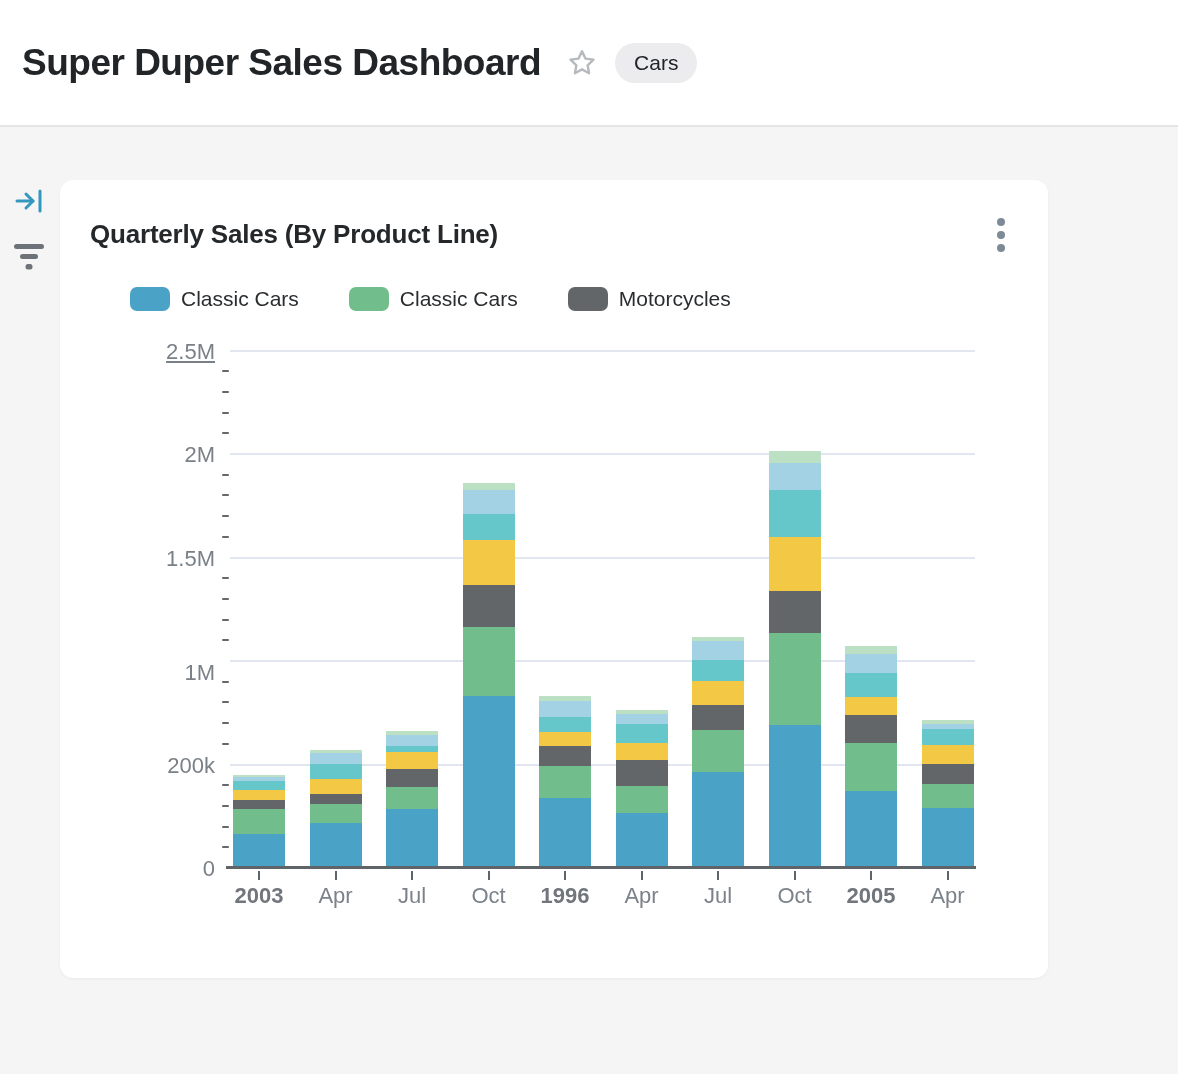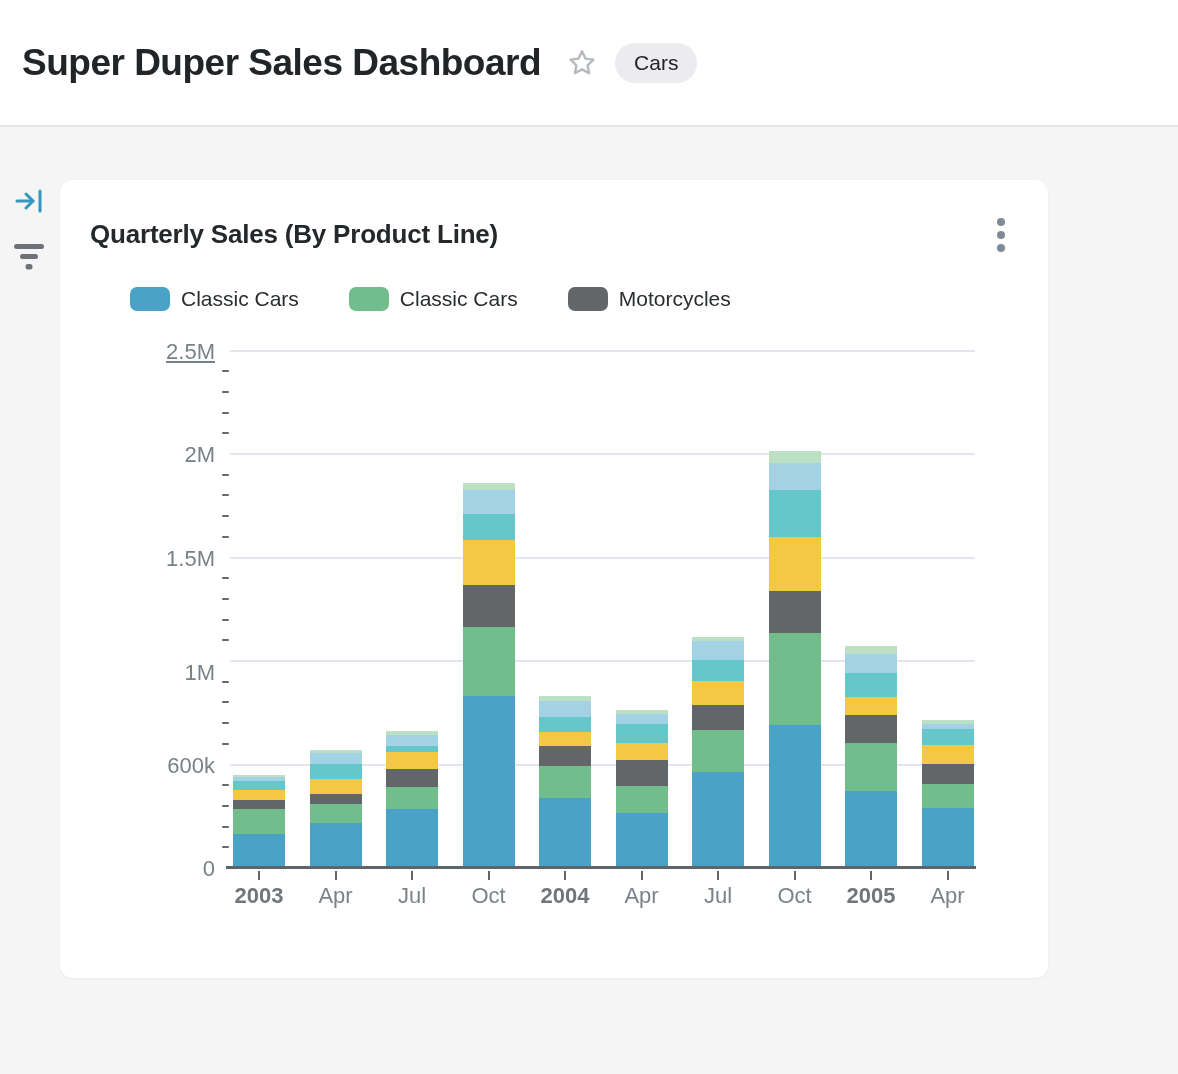--- a/index.html
+++ b/index.html
@@ -142,21 +142,21 @@
       <div class="legend-item">
         <span class="legend-swatch" style="background: rgb(99, 102, 105);"></span>
         <span class="legend-label">Motorcycles</span>
       </div>
     </div>
 
 
   <div class="chart" id="chart">
       <div class="y-label" style="top: 676px;">0</div>
       <div class="gridline" style="top: 583.5px;"></div>
-      <div class="y-label" style="top: 572.5px;">600k</div>
+      <div class="y-label" style="top: 572.5px;">200k</div>
       <div class="gridline" style="top: 480px;"></div>
       <div class="y-label" style="top: 456px; margin-top: 24px;">1M</div>
       <div class="gridline" style="top: 376.5px;"></div>
       <div class="y-label" style="top: 365.5px;">1.5M</div>
       <div class="gridline" style="top: 273px;"></div>
       <div class="y-label" style="top: 262px;">2M</div>
       <div class="gridline" style="top: 169.5px;"></div>
       <div class="y-label" style="top: 158.5px; text-decoration: underline;">2.5M</div>
       <div class="y-minortick" style="top: 666.3px;"></div>
       <div class="y-minortick" style="top: 645.6px;"></div>
@@ -225,21 +225,21 @@
       <div class="bar" style="left: 479px;">
         <div class="bar-seg" style="height: 69.759px; background: rgb(74, 163, 198);"></div>
         <div class="bar-seg" style="height: 32.085px; background: rgb(114, 189, 140);"></div>
         <div class="bar-seg" style="height: 19.872px; background: rgb(99, 102, 105);"></div>
         <div class="bar-seg" style="height: 14.283px; background: rgb(242, 200, 69);"></div>
         <div class="bar-seg" style="height: 14.904px; background: rgb(102, 199, 202);"></div>
         <div class="bar-seg" style="height: 16.56px; background: rgb(162, 210, 228);"></div>
         <div class="bar-seg" style="height: 4.968px; background: rgb(188, 224, 196);"></div>
       </div>
       <div class="x-tick" style="left: 504px;"></div>
-      <div class="x-label year" style="left: 467px;">2004</div>
+      <div class="x-label year" style="left: 467px;">1996</div>
       <div class="bar" style="left: 555.5px;">
         <div class="bar-seg" style="height: 54.855px; background: rgb(74, 163, 198);"></div>
         <div class="bar-seg" style="height: 27.117px; background: rgb(114, 189, 140);"></div>
         <div class="bar-seg" style="height: 25.875px; background: rgb(99, 102, 105);"></div>
         <div class="bar-seg" style="height: 17.181px; background: rgb(242, 200, 69);"></div>
         <div class="bar-seg" style="height: 19.251px; background: rgb(102, 199, 202);"></div>
         <div class="bar-seg" style="height: 9.936px; background: rgb(162, 210, 228);"></div>
         <div class="bar-seg" style="height: 3.933px; background: rgb(188, 224, 196);"></div>
       </div>
       <div class="x-tick" style="left: 580.5px;"></div>

